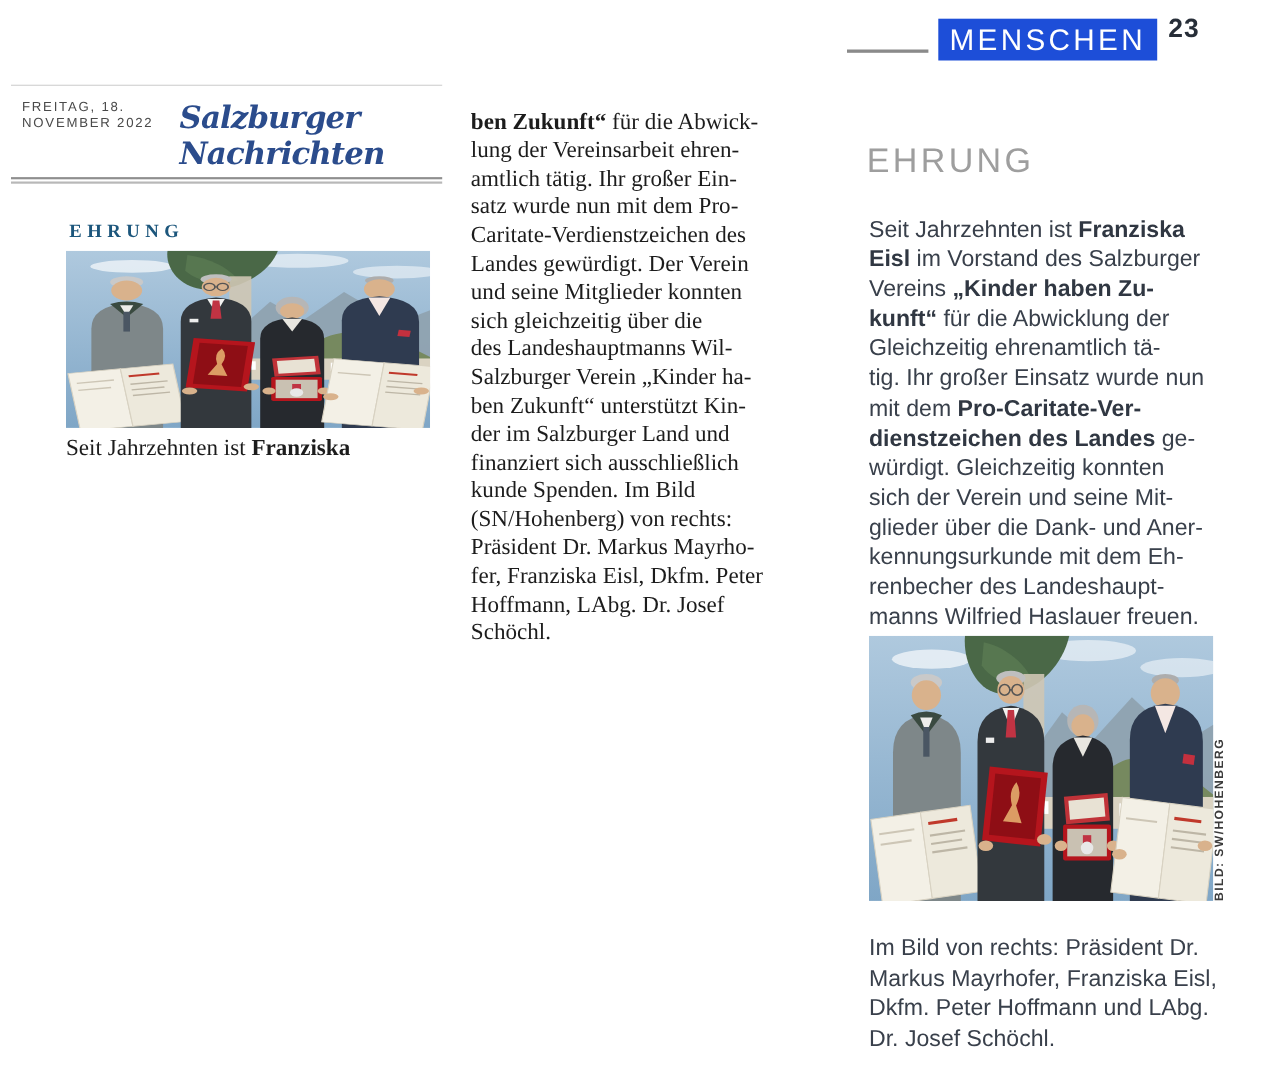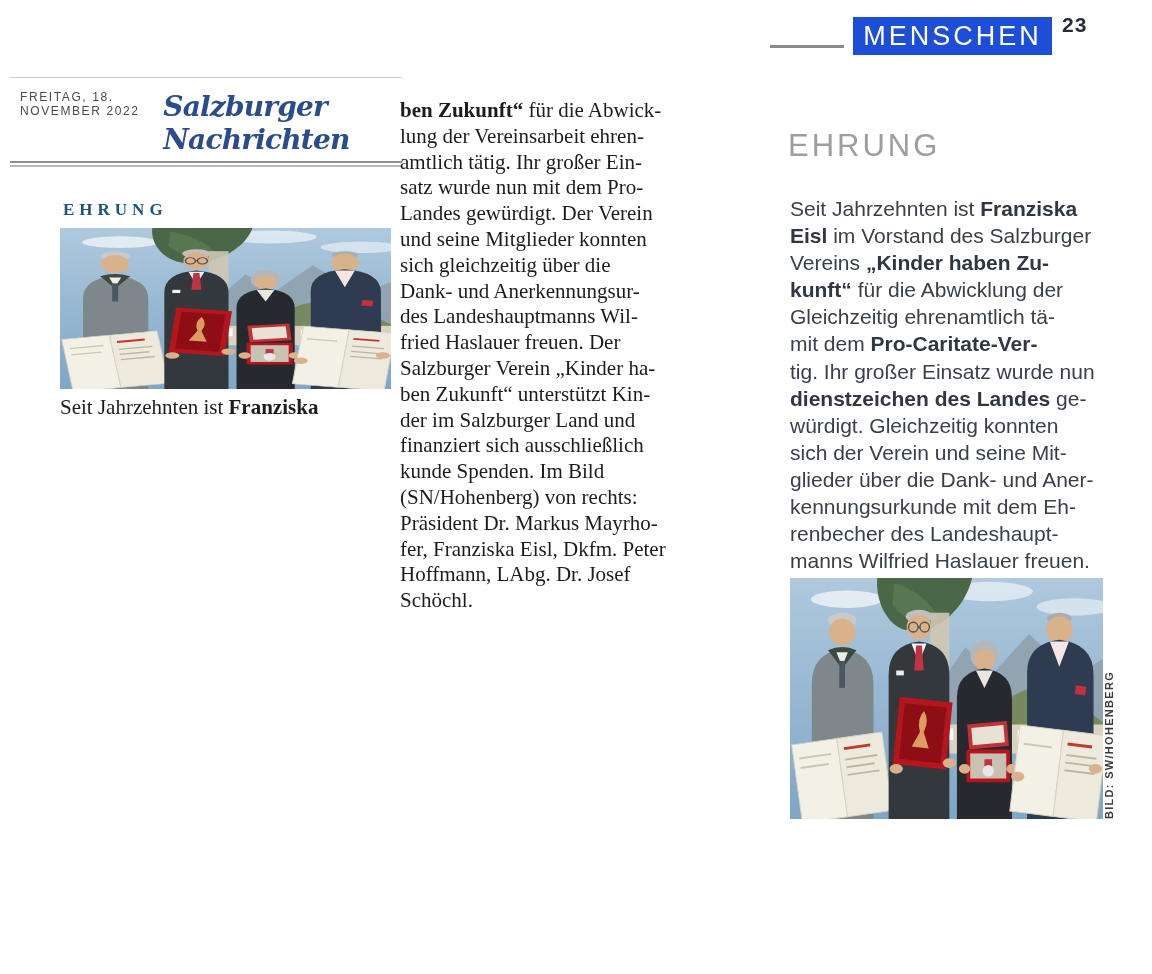--- a/index.html
+++ b/index.html
@@ -7,41 +7,41 @@
         font-family:"Liberation Sans",sans-serif;}
   .abs{position:absolute;}
   .tline{white-space:nowrap;}
   .b{font-weight:700;}
 
   
   .header-rule{left:770px;top:45px;width:74px;height:3px;background:#8a8a8a;}
   .menschen-badge{left:853px;top:17px;width:199px;height:38px;background:#1d4ed8;color:#fff;
     display:flex;align-items:center;justify-content:center;font-size:27px;letter-spacing:3px;
     font-weight:400;}
-  .page-number{left:1062px;top:13px;font-size:21px;font-weight:700;color:#272E38;letter-spacing:1px;}
+  .page-number{left:1062px;top:13px;font-size:24px;font-weight:700;color:#272E38;letter-spacing:1px;}
 
   
   .masthead{left:10px;top:77px;width:392px;}
   .masthead-topline{height:1px;background:#cfcfcf;}
   .masthead-row{display:flex;align-items:flex-start;justify-content:space-between;padding:12px 3px 5px 10px;}
   .masthead-date{font-size:12px;letter-spacing:1.6px;color:#4a4a4a;font-weight:500;}
   .masthead-logo{font-family:"DejaVu Serif",serif;font-weight:700;font-style:italic;font-size:28px;
     color:#2B4C8C;letter-spacing:-0.8px;}
   .masthead-rule-thick{height:2px;background:#8f8f8f;}
   .masthead-rule-thin{height:2px;background:#b8b8b8;margin-top:2px;}
 
   
   .section-label-left{left:63px;top:200px;font-family:"Liberation Serif",serif;font-weight:700;
     font-size:17px;letter-spacing:5px;color:#1C567C;}
   .photo-left{left:60px;top:228px;width:331px;height:161px;display:block;}
   .caption-left{left:60px;top:394px;width:340px;font-family:"Liberation Serif",serif;
     font-size:21px;line-height:26px;color:#1c1c1c;}
 
   
-  .serif-col{left:400px;top:98px;width:300px;font-family:"Liberation Serif",serif;
+  .serif-col{left:428px;top:98px;width:300px;font-family:"Liberation Serif",serif;
     font-size:21px;line-height:25.8px;color:#1c1c1c;}
 
   
   .section-label-right{left:788px;top:128px;font-size:31px;letter-spacing:3px;color:#9E9E9E;
     font-weight:400;}
   .sans-col{left:790px;top:195px;width:345px;font-size:21px;line-height:27.1px;color:#39404B;
     font-weight:500;}
   .sans-col .b{color:#303742;}
   .photo-right{left:790px;top:578px;width:313px;height:241px;display:block;}
   .photo-credit{left:1103px;top:578px;width:241px;height:18px;transform-origin:0 0;
@@ -178,57 +178,62 @@
 
   <div class="abs caption-left">
       <div class="tline"><span>Seit Jahrzehnten ist </span><span class="b">Franziska</span></div>
     </div>
 
   <div class="abs serif-col">
       <div class="tline"><span class="b">ben Zukunft“</span><span> für die Abwick-</span></div>
       <div class="tline"><span>lung der Vereinsarbeit ehren-</span></div>
       <div class="tline"><span>amtlich tätig. Ihr großer Ein-</span></div>
       <div class="tline"><span>satz wurde nun mit dem Pro-</span></div>
+      <div class="tline"><span>Caritate-Verdienstzeichen des</span></div>
       <div class="tline"><span>Landes gewürdigt. Der Verein</span></div>
       <div class="tline"><span>und seine Mitglieder konnten</span></div>
       <div class="tline"><span>sich gleichzeitig über die</span></div>
-      <div class="tline"><span>Dank- und Anerkennungsur-</span></div>
       <div class="tline"><span>des Landeshauptmanns Wil-</span></div>
-      <div class="tline"><span>fried Haslauer freuen. Der</span></div>
       <div class="tline"><span>Salzburger Verein „Kinder ha-</span></div>
       <div class="tline"><span>ben Zukunft“ unterstützt Kin-</span></div>
       <div class="tline"><span>der im Salzburger Land und</span></div>
       <div class="tline"><span>finanziert sich ausschließlich</span></div>
       <div class="tline"><span>kunde Spenden. Im Bild</span></div>
       <div class="tline"><span>(SN/Hohenberg) von rechts:</span></div>
       <div class="tline"><span>Präsident Dr. Markus Mayrho-</span></div>
       <div class="tline"><span>fer, Franziska Eisl, Dkfm. Peter</span></div>
       <div class="tline"><span>Hoffmann, LAbg. Dr. Josef</span></div>
       <div class="tline"><span>Schöchl.</span></div>
     </div>
 
   <div class="abs section-label-right">EHRUNG</div>
 
   <div class="abs sans-col">
       <div class="tline"><span>Seit Jahrzehnten ist </span><span class="b">Franziska</span></div>
       <div class="tline"><span class="b">Eisl</span><span> im Vorstand des Salzburger</span></div>
       <div class="tline"><span>Vereins </span><span class="b">„Kinder haben Zu-</span></div>
       <div class="tline"><span class="b">kunft“</span><span> für die Abwicklung der</span></div>
       <div class="tline"><span>Gleichzeitig ehrenamtlich tä-</span></div>
+      <div class="tline"><span>tig. Ihr großer Einsatz wurde nun</span></div>
       <div class="tline"><span>mit dem </span><span class="b">Pro-Caritate-Ver-</span></div>
-      <div class="tline"><span>tig. Ihr großer Einsatz wurde nun</span></div>
       <div class="tline"><span class="b">dienstzeichen des Landes</span><span> ge-</span></div>
       <div class="tline"><span>würdigt. Gleichzeitig konnten</span></div>
       <div class="tline"><span>sich der Verein und seine Mit-</span></div>
       <div class="tline"><span>glieder über die Dank- und Aner-</span></div>
       <div class="tline"><span>kennungsurkunde mit dem Eh-</span></div>
       <div class="tline"><span>renbecher des Landeshaupt-</span></div>
       <div class="tline"><span>manns Wilfried Haslauer freuen.</span></div>
     </div>
 
   <svg class="abs photo-right" viewBox="0 0 330 250" preserveAspectRatio="none" xmlns="http://www.w3.org/2000/svg" xmlns:xlink="http://www.w3.org/1999/xlink">
     <use href="#scene" xlink:href="#scene"></use>
   </svg>
 
   <div class="abs photo-credit">BILD: SW/HOHENBERG</div>
 
+  <div class="abs caption-right">
+      <div class="tline"><span>Im Bild von rechts: Präsident Dr.</span></div>
+      <div class="tline"><span>Markus Mayrhofer, Franziska Eisl,</span></div>
+      <div class="tline"><span>Dkfm. Peter Hoffmann und LAbg.</span></div>
+      <div class="tline"><span>Dr. Josef Schöchl.</span></div>
+    </div>
 
 </div>
 
 </body></html>

